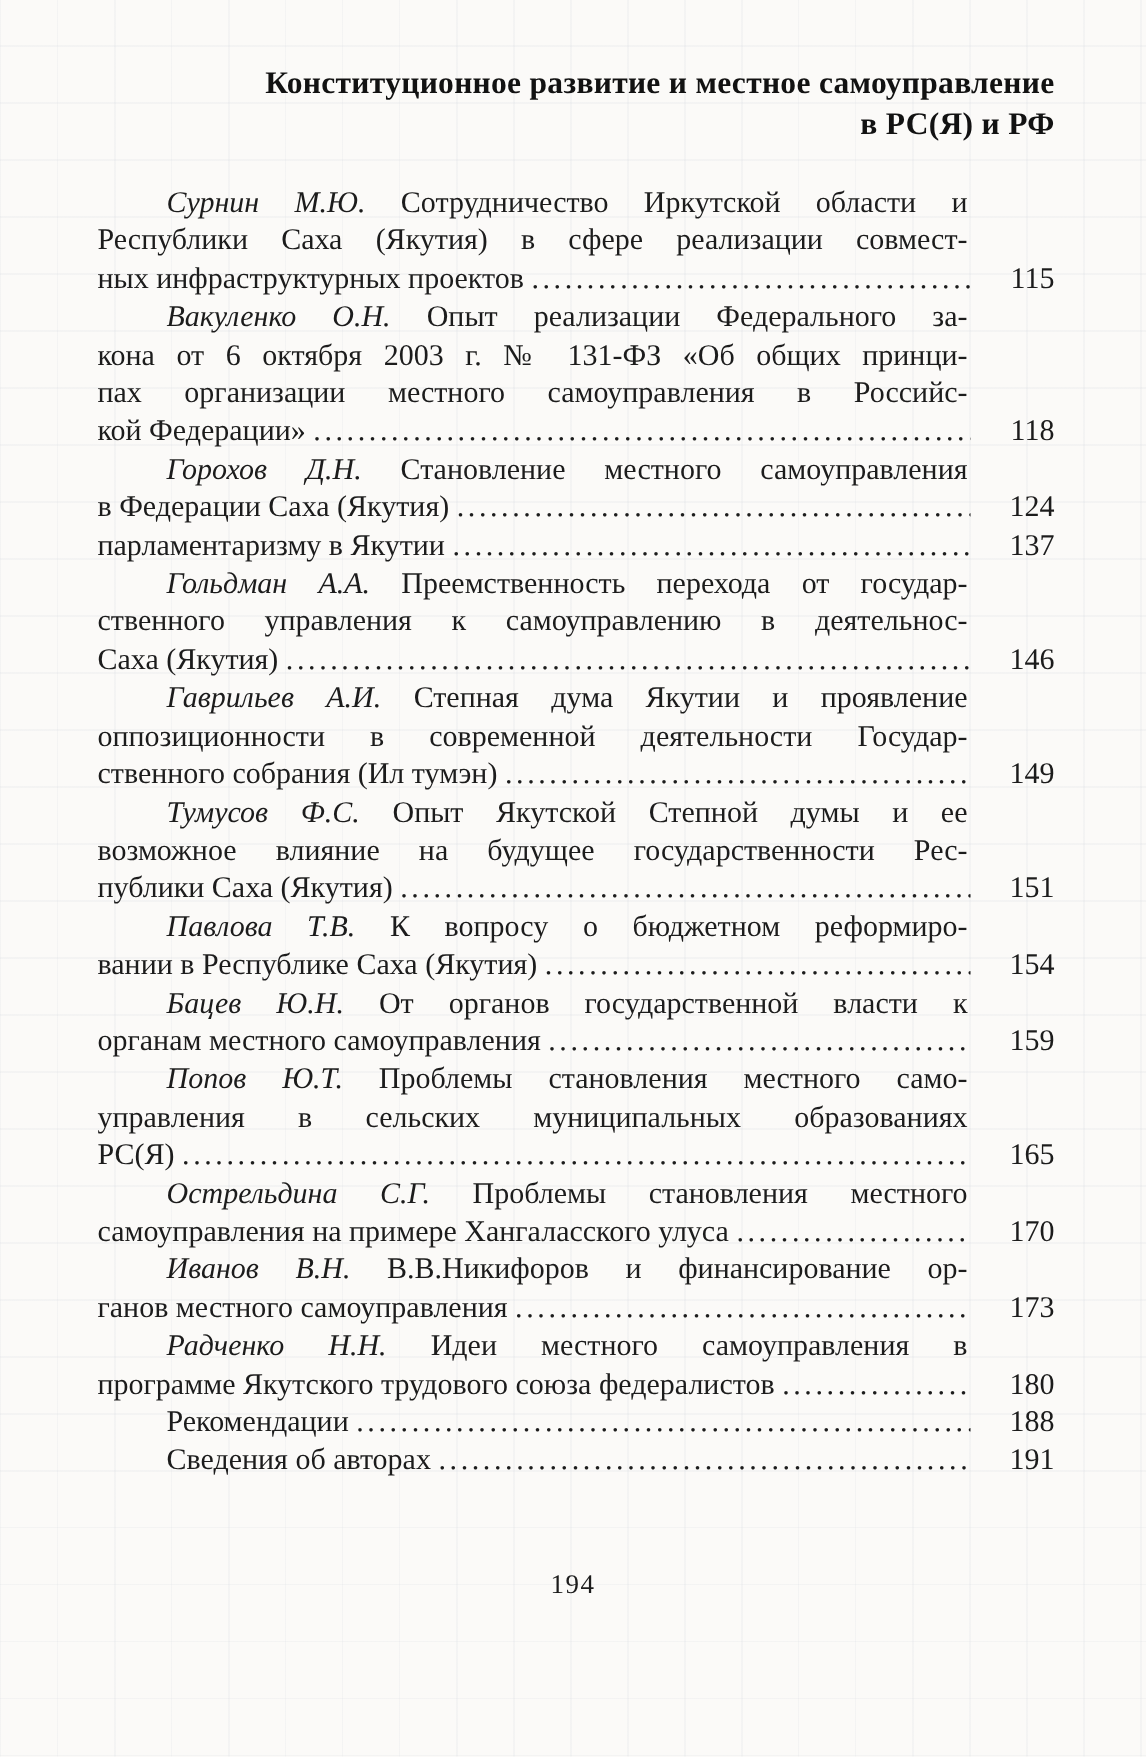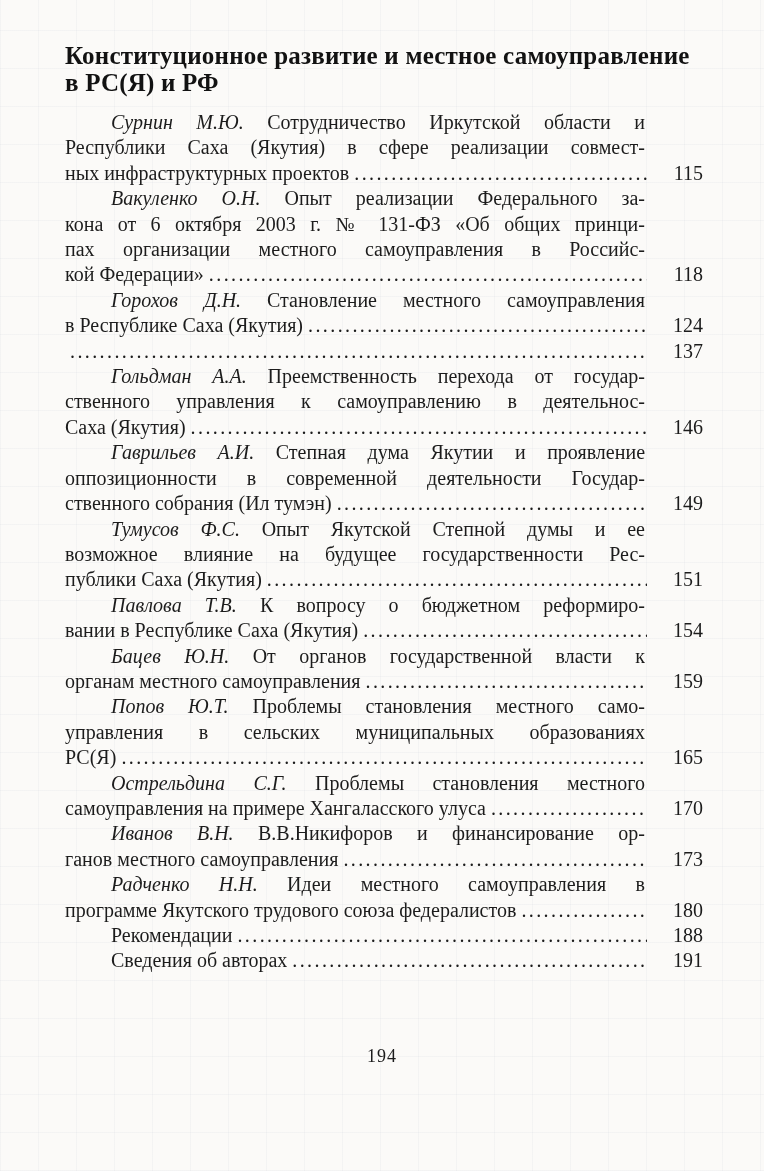--- a/index.html
+++ b/index.html
@@ -17,26 +17,26 @@
   .page{
     position:relative;
     width:764px;height:1171px;
     padding:42px 61px 0 65px;
     background-color:var(--paper);
     background-image:
       repeating-linear-gradient(0deg, rgba(205,210,218,0.16) 0px, rgba(205,210,218,0.16) 1px, transparent 1px, transparent 38px),
       repeating-linear-gradient(90deg, rgba(205,210,218,0.16) 0px, rgba(205,210,218,0.16) 1px, transparent 1px, transparent 38px);
   }
   .title{
-    font-size:25px;
+    font-size:21px;
     line-height:27px;
     font-weight:700;
-    text-align:left;
+    text-align:right;
     letter-spacing:0.2px;
-    margin-bottom:14px;
+    margin-bottom:27px;
     color:#121212;
   }
   .toc{
     font-size:20px;
     line-height:25.4px;
   }
   .entry{margin:0;}
   .line.fill{
     text-align:justify;
     text-align-last:justify;
@@ -96,27 +96,28 @@
         <div class="line fill"><span class="linetext">пах организации местного самоуправления в Российс-</span></div>
         <div class="line last">
           <span class="txt"><span class="linetext">кой Федерации»</span></span>
           <span class="dots">......................................................................................................................................................</span>
           <span class="num">118</span>
         </div>
       </div>
       <div class="entry">
         <div class="line fill first"><i class="author">Горохов Д.Н.</i> <span class="linetext">Становление местного самоуправления</span></div>
         <div class="line last">
-          <span class="txt"><span class="linetext">в Республике Саха (Якутия)</span></span>
+          <span class="txt"><span class="linetext">в Федерации Саха (Якутия)</span></span>
           <span class="dots">......................................................................................................................................................</span>
           <span class="num">124</span>
         </div>
       </div>
       <div class="entry">
         <div class="line last">
+          <span class="txt"><span class="linetext">парламентаризму в Якутии</span></span>
           <span class="dots">......................................................................................................................................................</span>
           <span class="num">137</span>
         </div>
       </div>
       <div class="entry">
         <div class="line fill first"><i class="author">Гольдман А.А.</i> <span class="linetext">Преемственность перехода от государ-</span></div>
         <div class="line fill"><span class="linetext">ственного управления к самоуправлению в деятельнос-</span></div>
         <div class="line last">
           <span class="txt"><span class="linetext">Саха (Якутия)</span></span>
           <span class="dots">......................................................................................................................................................</span>

